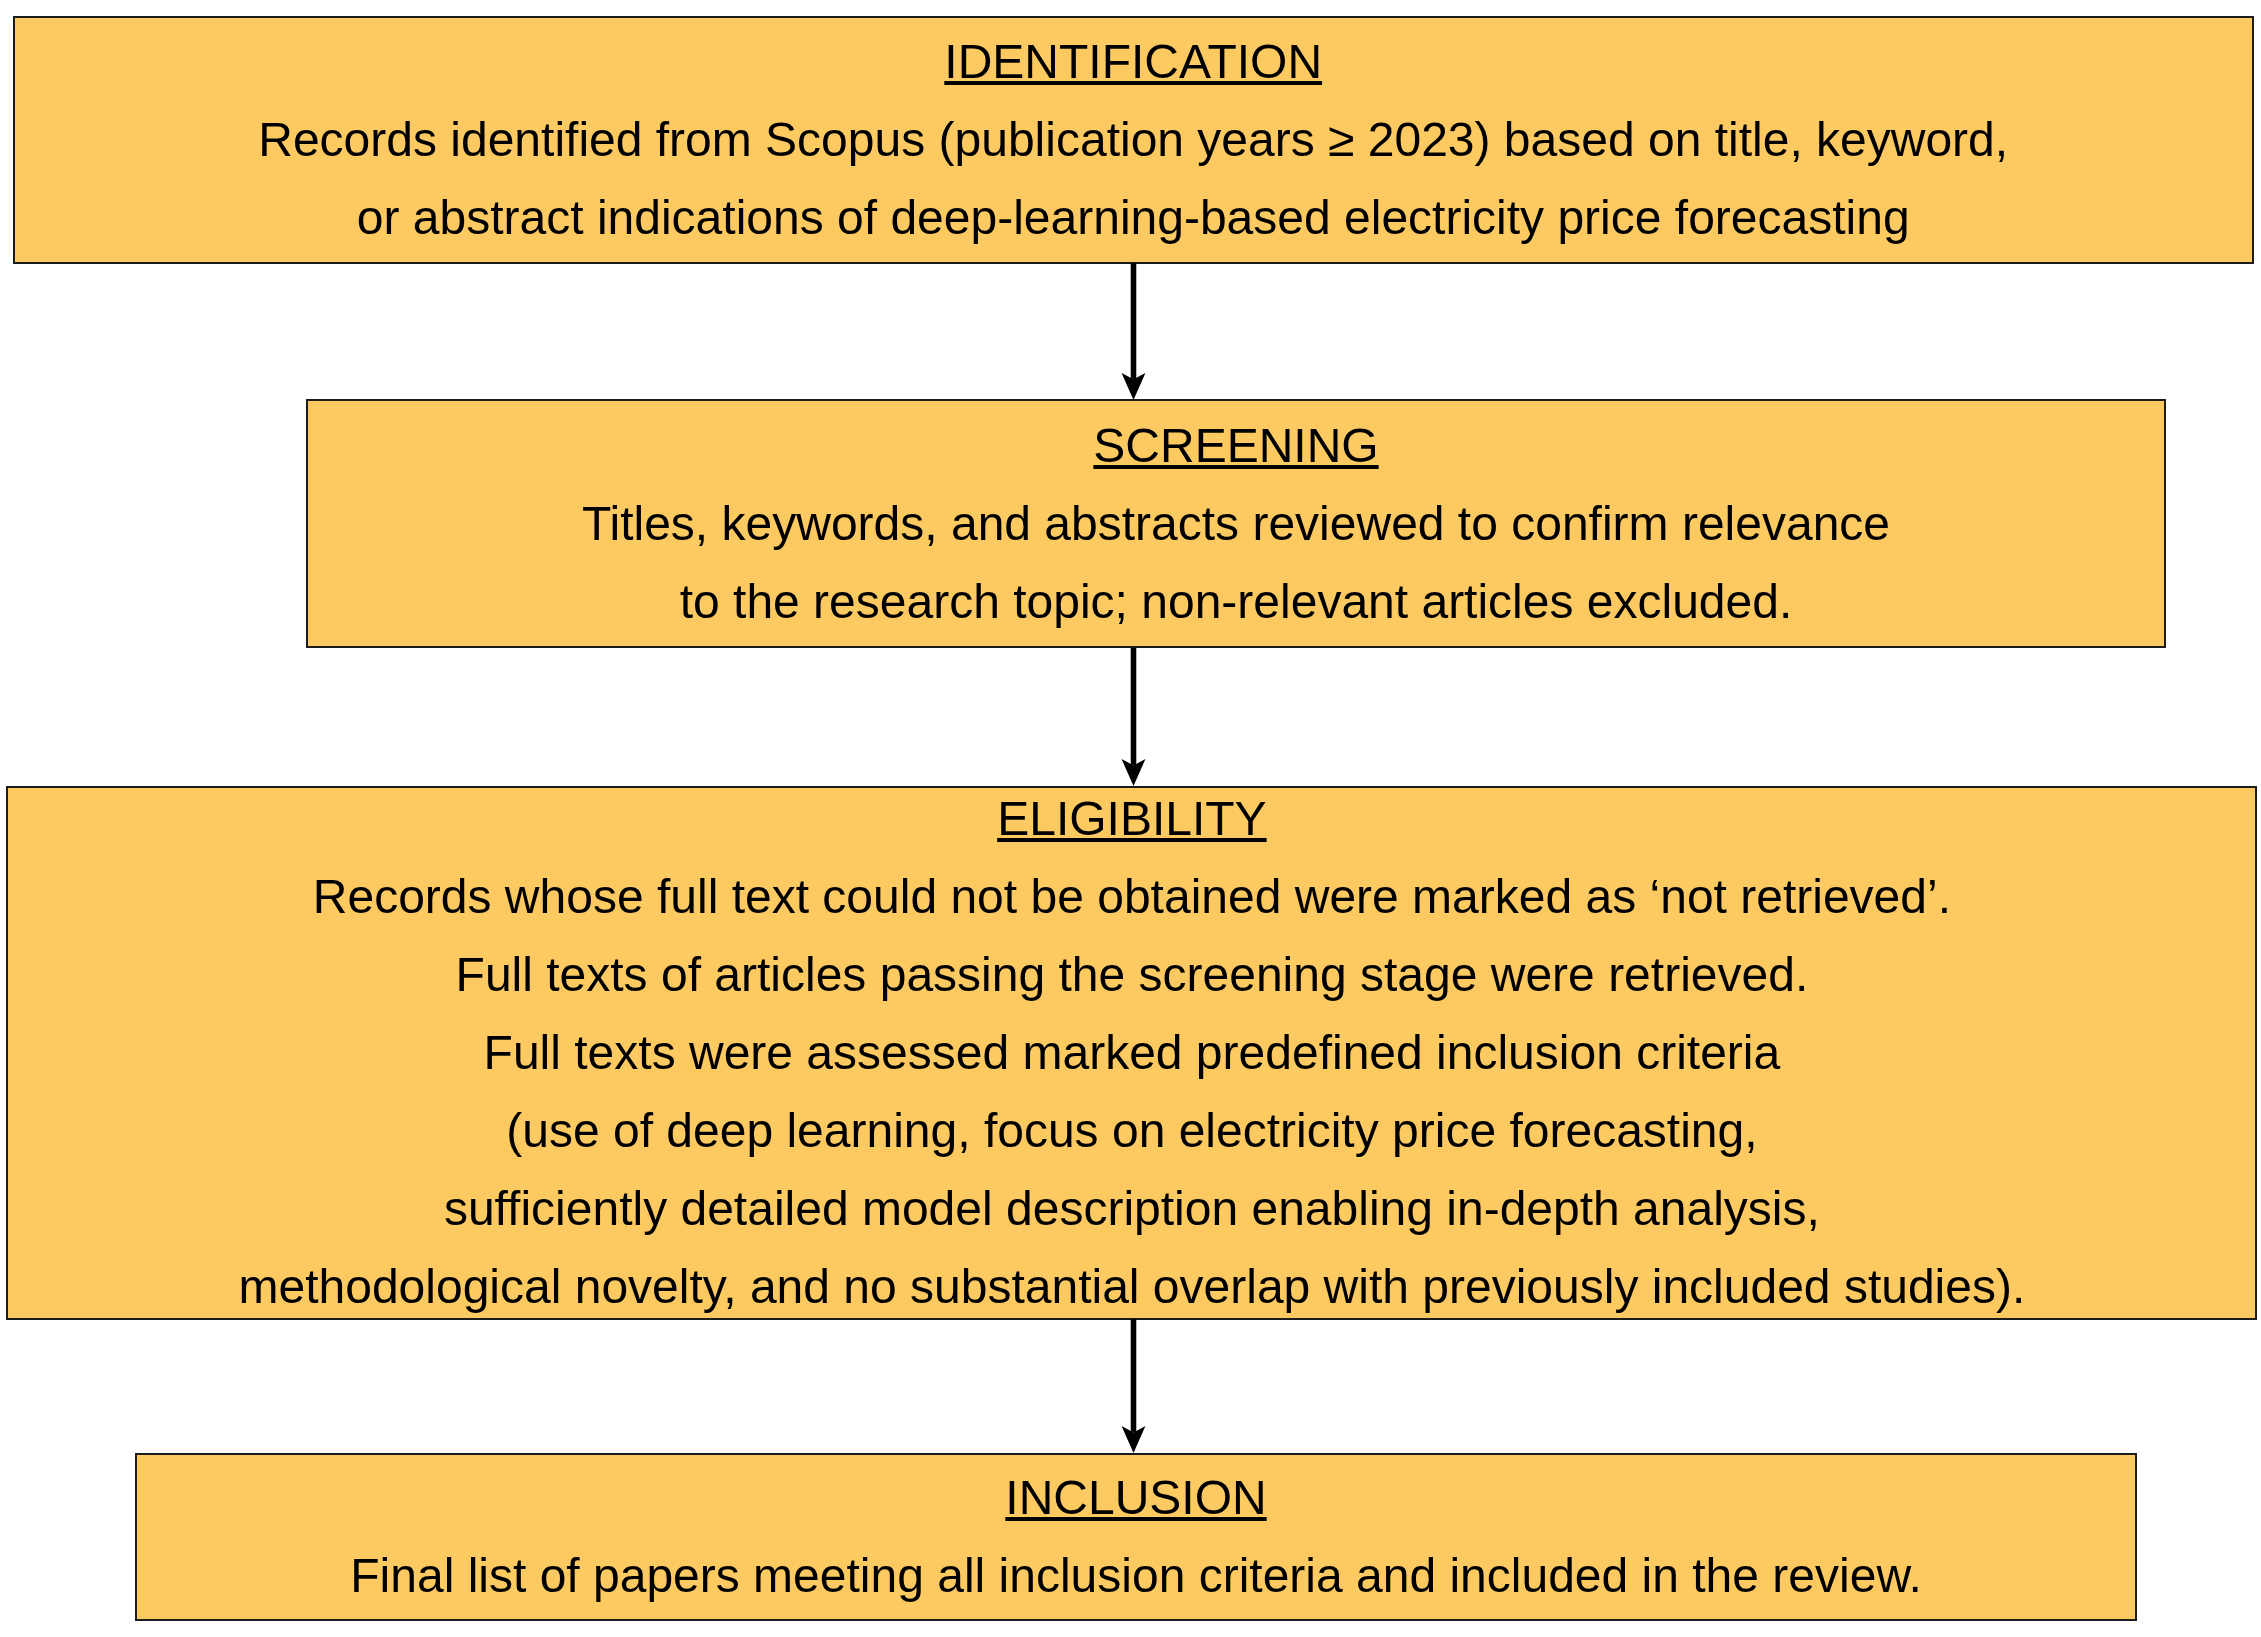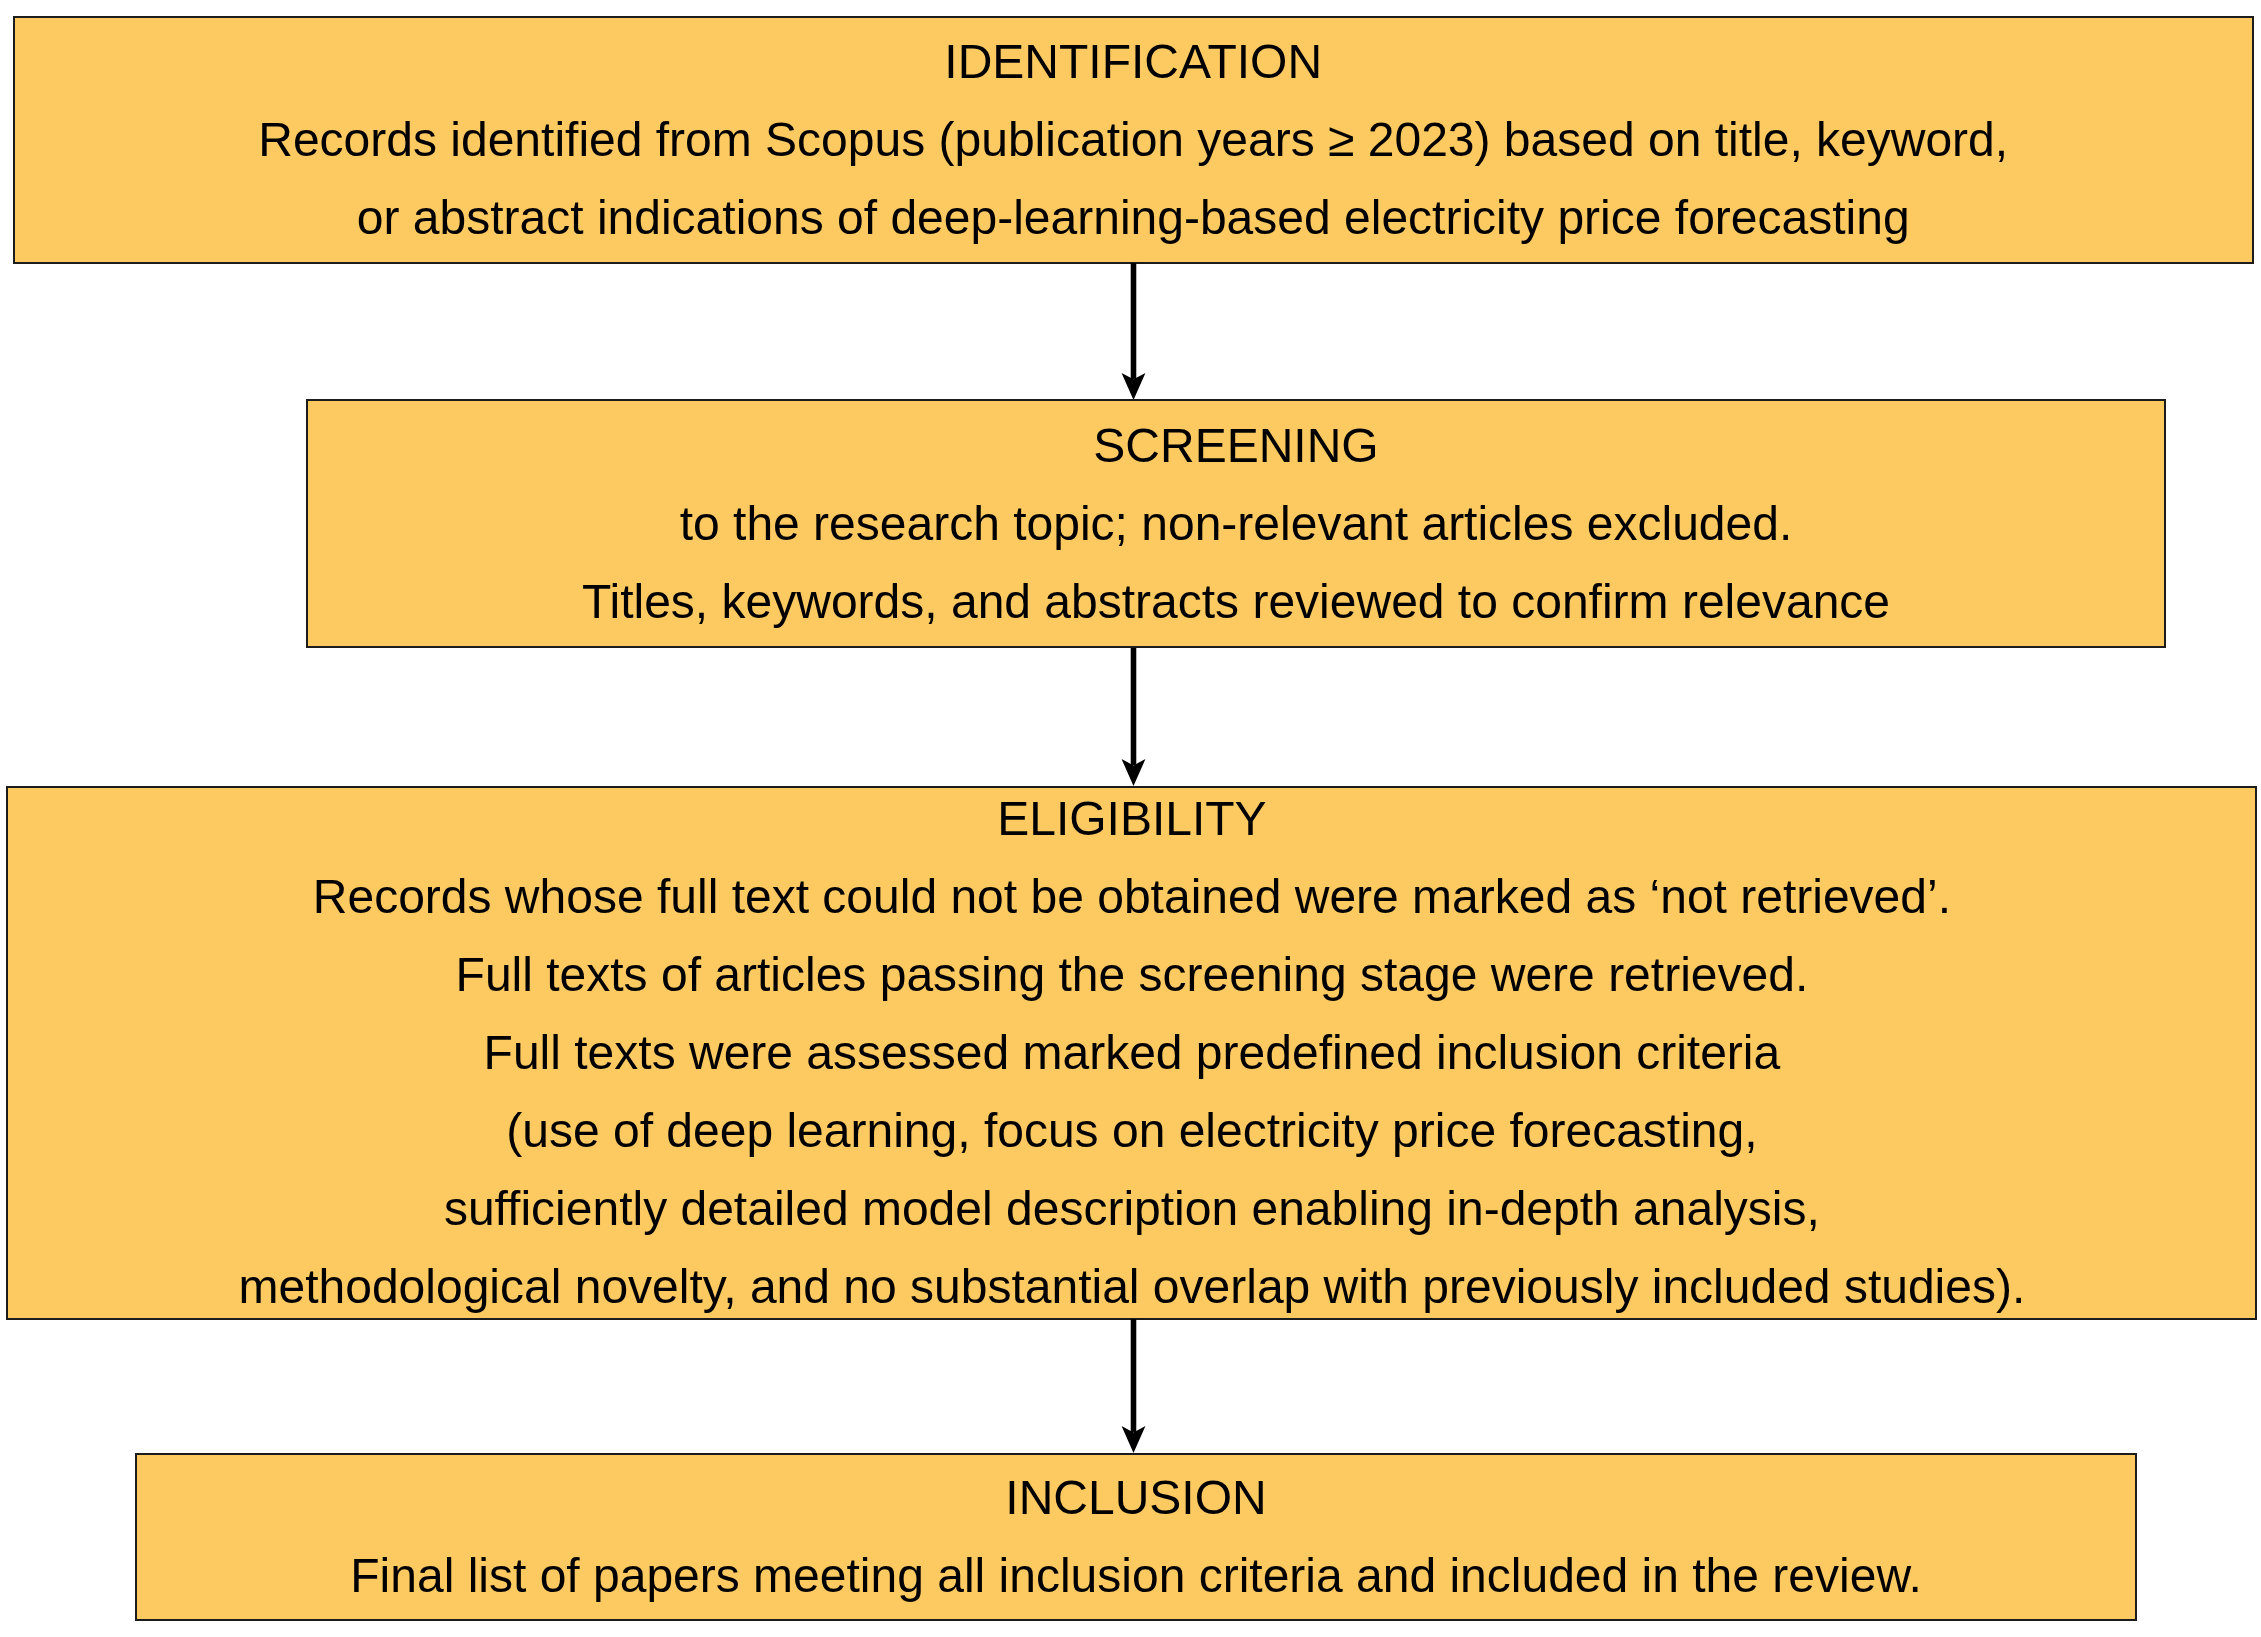--- a/index.html
+++ b/index.html
@@ -19,21 +19,21 @@
     flex-direction: column;
     justify-content: center;
     align-items: center;
     text-align: center;
     font-size: 48px;
     line-height: 78px;
     color: #000000;
     overflow: hidden;
     white-space: nowrap;
   }
-  .stage-title { font-size: 48px; }
+  .stage-title { font-size: 48px; text-decoration: underline; }
   #box-identification { left: 12.7px;  top: 16px;   width: 2241px; height: 248px; }
   #box-screening      { left: 306px; top: 399px;  width: 1860px; height: 249px; }
   #box-eligibility    { left: 6.4px;   top: 786px;  width: 2251px; height: 534px; }
   #box-inclusion      { left: 135px; top: 1453px; width: 2002px; height: 168px; }
   .flow-arrow { position: absolute; left: 1116px; width: 35px; }
   #arrow-1 { top: 263px;  height: 137px; }
   #arrow-2 { top: 648px;  height: 138px; }
   #arrow-3 { top: 1319px; height: 134px; }
   .flow-arrow svg { display: block; width: 100%; height: 100%; }
 </style>
@@ -48,22 +48,22 @@
 
 <div class="flow-arrow" id="arrow-1">
   <svg viewBox="0 0 44 172" preserveAspectRatio="none">
     <line x1="22" y1="0" x2="22" y2="146" stroke="#000000" stroke-width="7"></line>
     <polygon points="22,172 7,138 22,146 37,138" fill="#000000"></polygon>
   </svg>
 </div>
 
 <div class="stage-box" id="box-screening">
   <div class="stage-title">SCREENING</div>
+  <div class="stage-line">Titles, keywords, and abstracts reviewed to confirm relevance</div>
   <div class="stage-line">to the research topic; non-relevant articles excluded.</div>
-  <div class="stage-line">Titles, keywords, and abstracts reviewed to confirm relevance</div>
 </div>
 
 <div class="flow-arrow" id="arrow-2">
   <svg viewBox="0 0 44 174" preserveAspectRatio="none">
     <line x1="22" y1="0" x2="22" y2="148" stroke="#000000" stroke-width="7"></line>
     <polygon points="22,174 7,140 22,148 37,140" fill="#000000"></polygon>
   </svg>
 </div>
 
 <div class="stage-box" id="box-eligibility">

